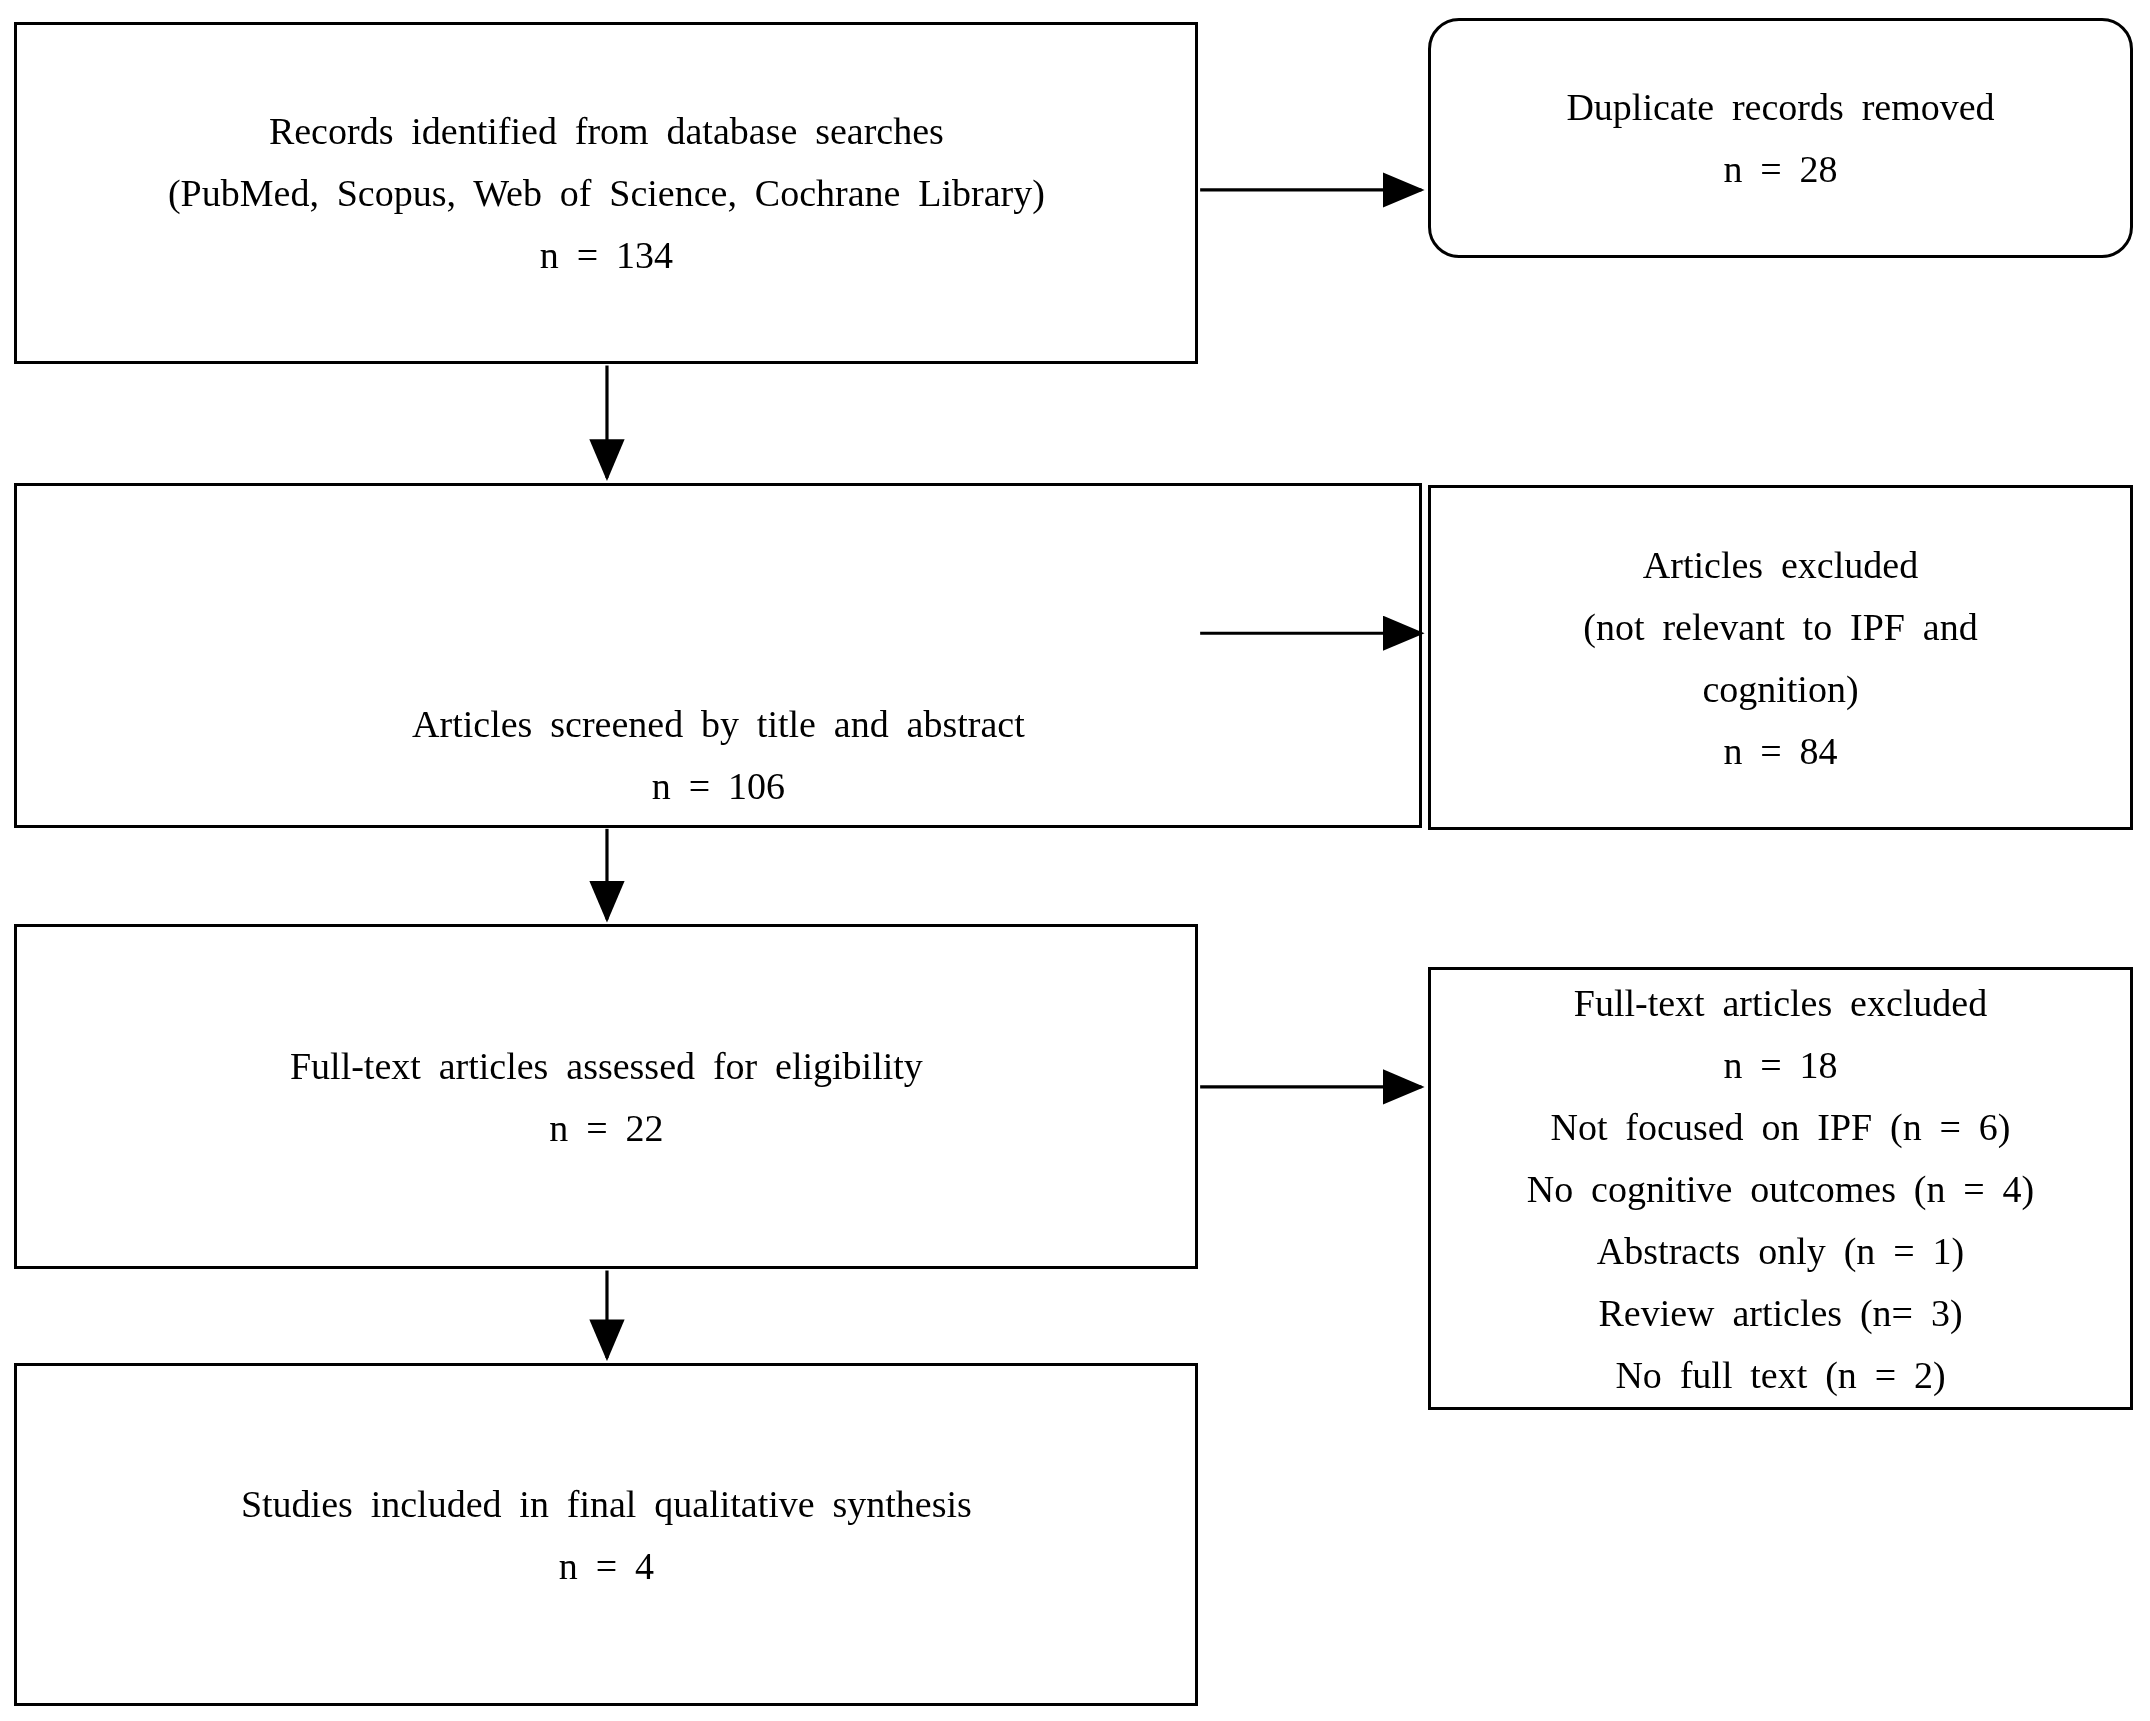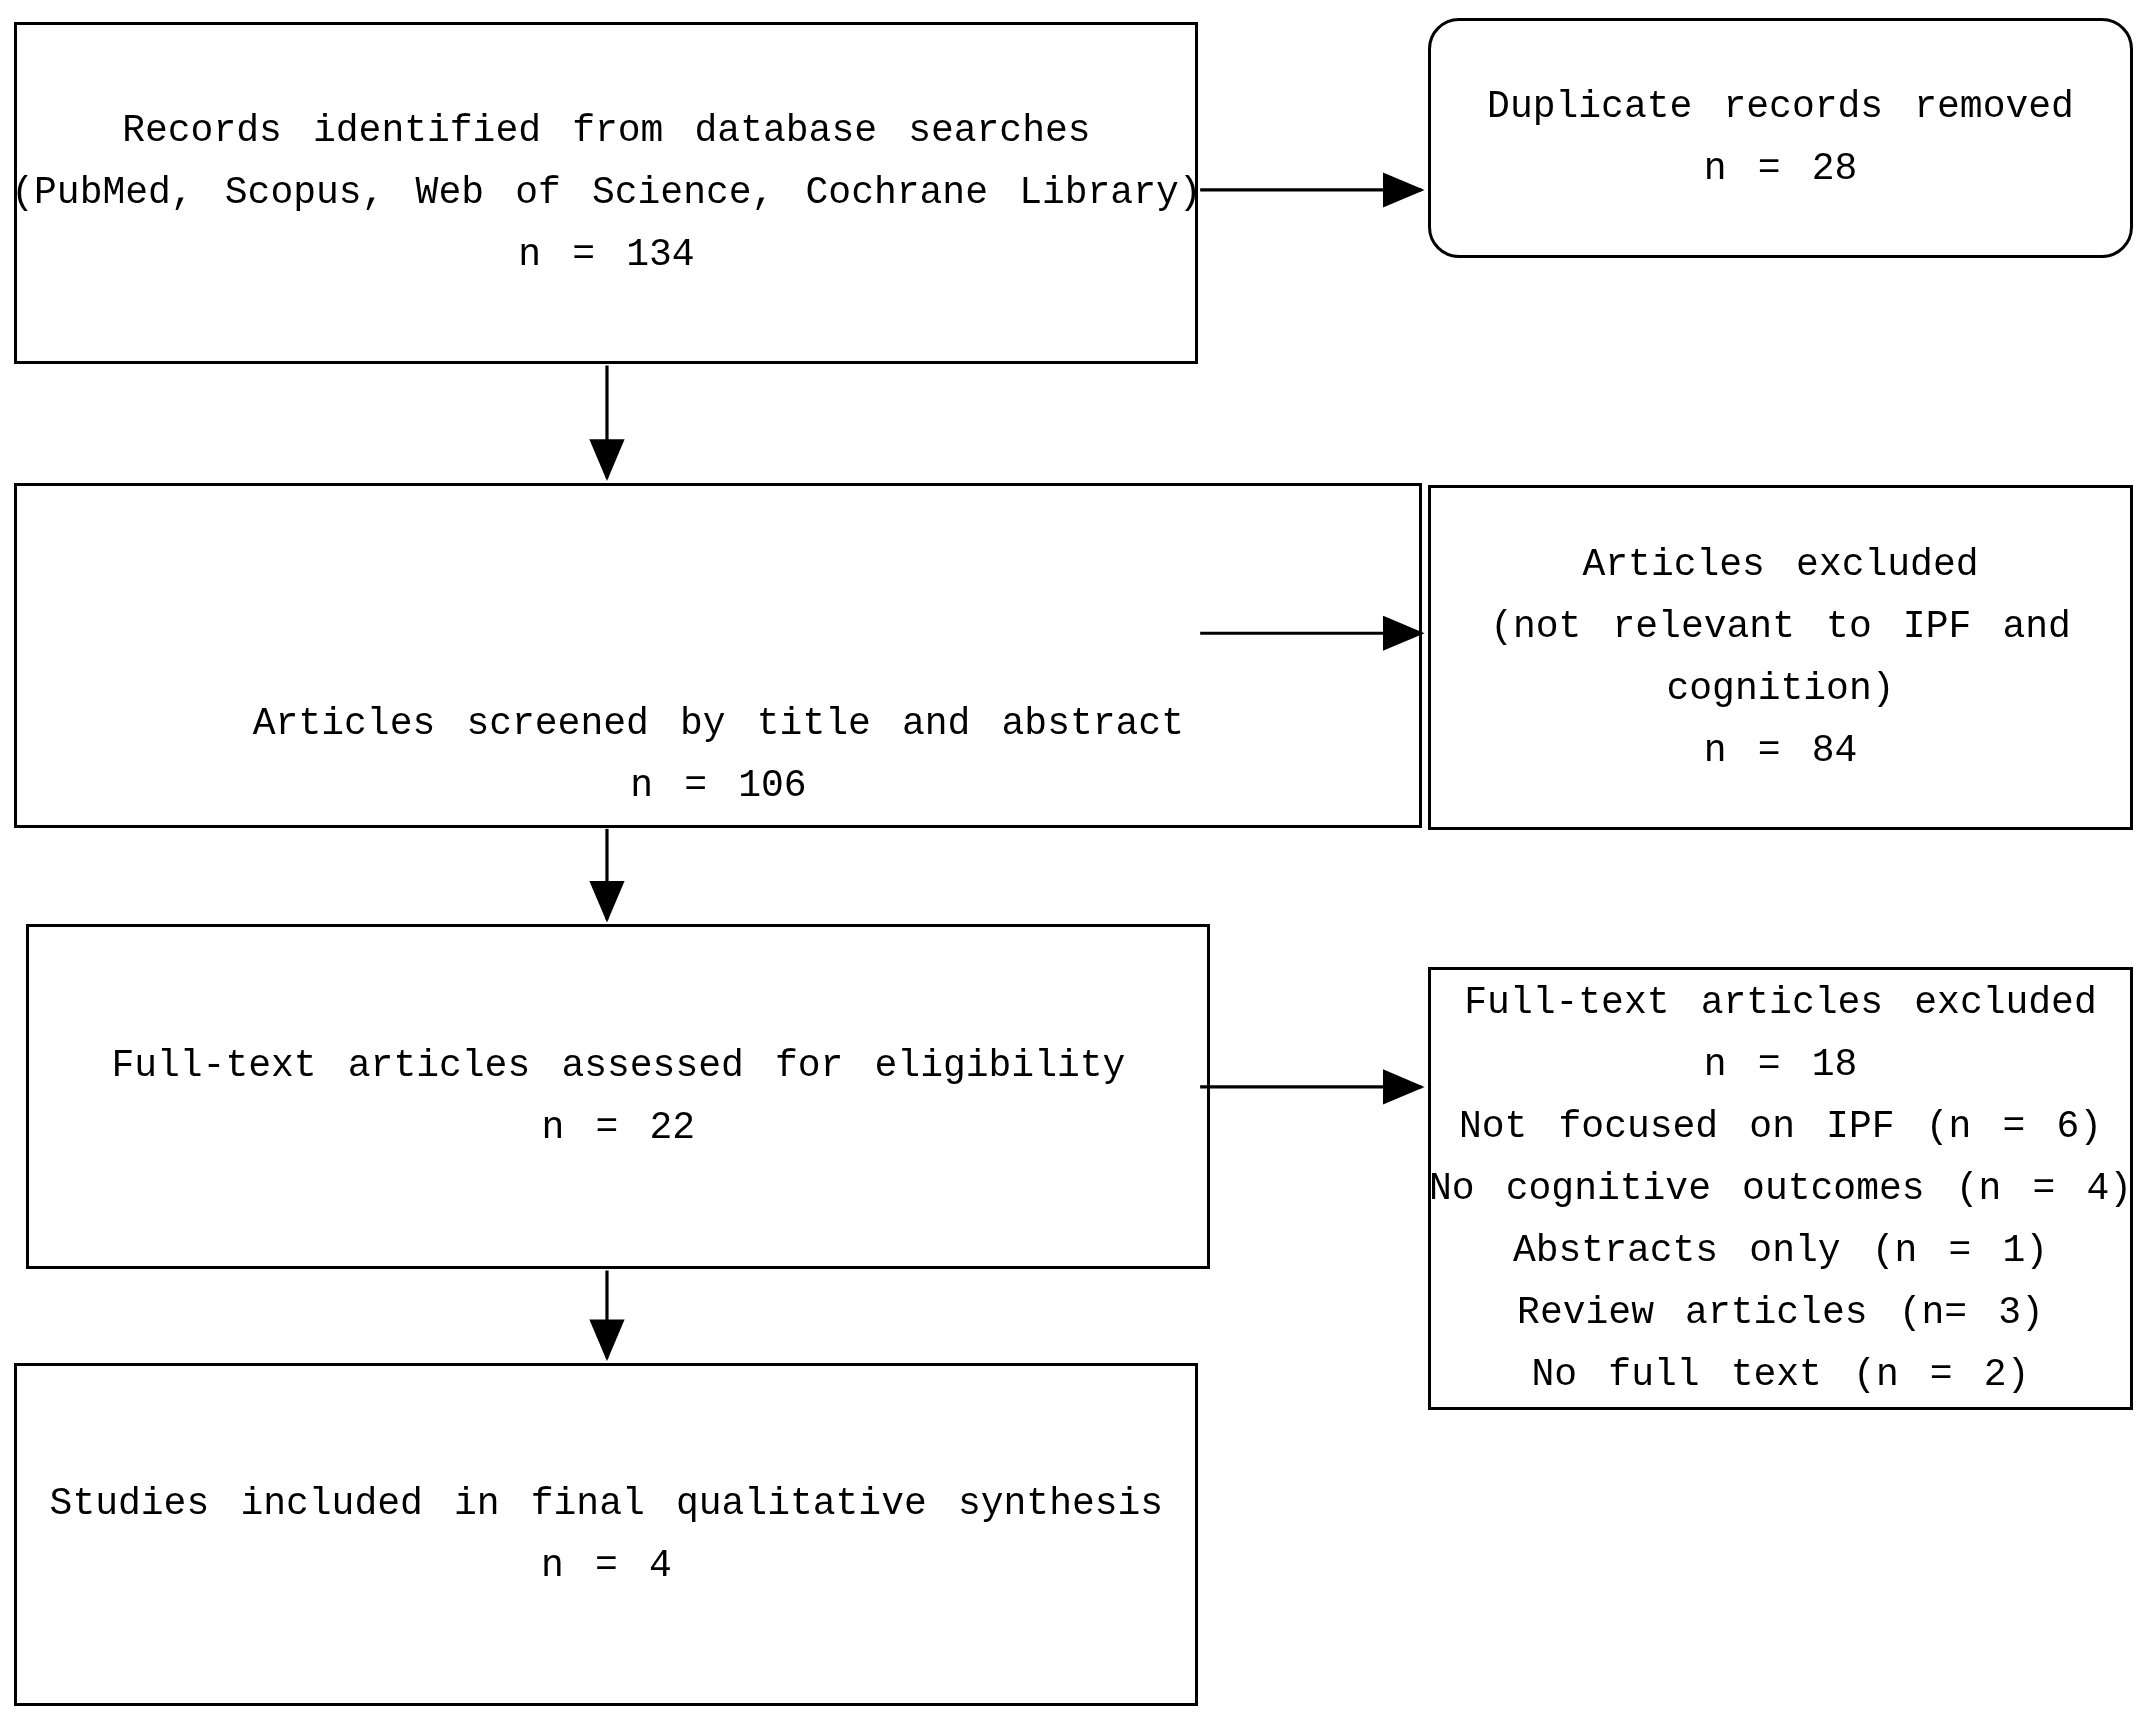--- a/index.html
+++ b/index.html
@@ -11,21 +11,21 @@
   html, body {
     margin: 0;
     padding: 0;
     background: var(--background);
   }
   .canvas {
     position: relative;
     width: 2151px;
     height: 1721px;
     background: var(--background);
-    font-family: Liberation Mono, monospace;
+    font-family: Liberation Serif, serif;
     color: var(--text);
   }
   .flow-box {
     position: absolute;
     background: var(--background);
     border: 3.2px solid var(--border);
     display: flex;
     flex-direction: column;
     justify-content: center;
     align-items: center;
@@ -34,21 +34,21 @@
   }
   .flow-box .line {
     font-size: 38px;
     line-height: 62px;
     word-spacing: 0.22em;
     white-space: nowrap;
   }
   
   .box-records   { left: 14.4px;   top: 21.6px;   width: 1184px; height: 342px; }
   .box-screened  { left: 14.4px;   top: 483px;  width: 1408px; height: 345px; justify-content: flex-end; }
-  .box-fulltext  { left: 14.4px;   top: 924px; width: 1184px; height: 345px; margin-left: 12px; }
+  .box-fulltext  { left: 14.4px;   top: 924px; width: 1184px; height: 345px; }
   .box-included  { left: 14.4px;   top: 1363px; width: 1184px; height: 343px; }
   
   .box-duplicates  { left: 1428px; top: 17.6px;   width: 705px; height: 240px; border-radius: 31px; }
   .box-excluded    { left: 1428px; top: 485px;  width: 705px; height: 345px; }
   .box-ftexcluded  { left: 1428px; top: 923px; width: 705px; height: 443px; margin-top: 44px; }
   .arrows {
     position: absolute;
     left: 0;
     top: 0;
     pointer-events: none;

